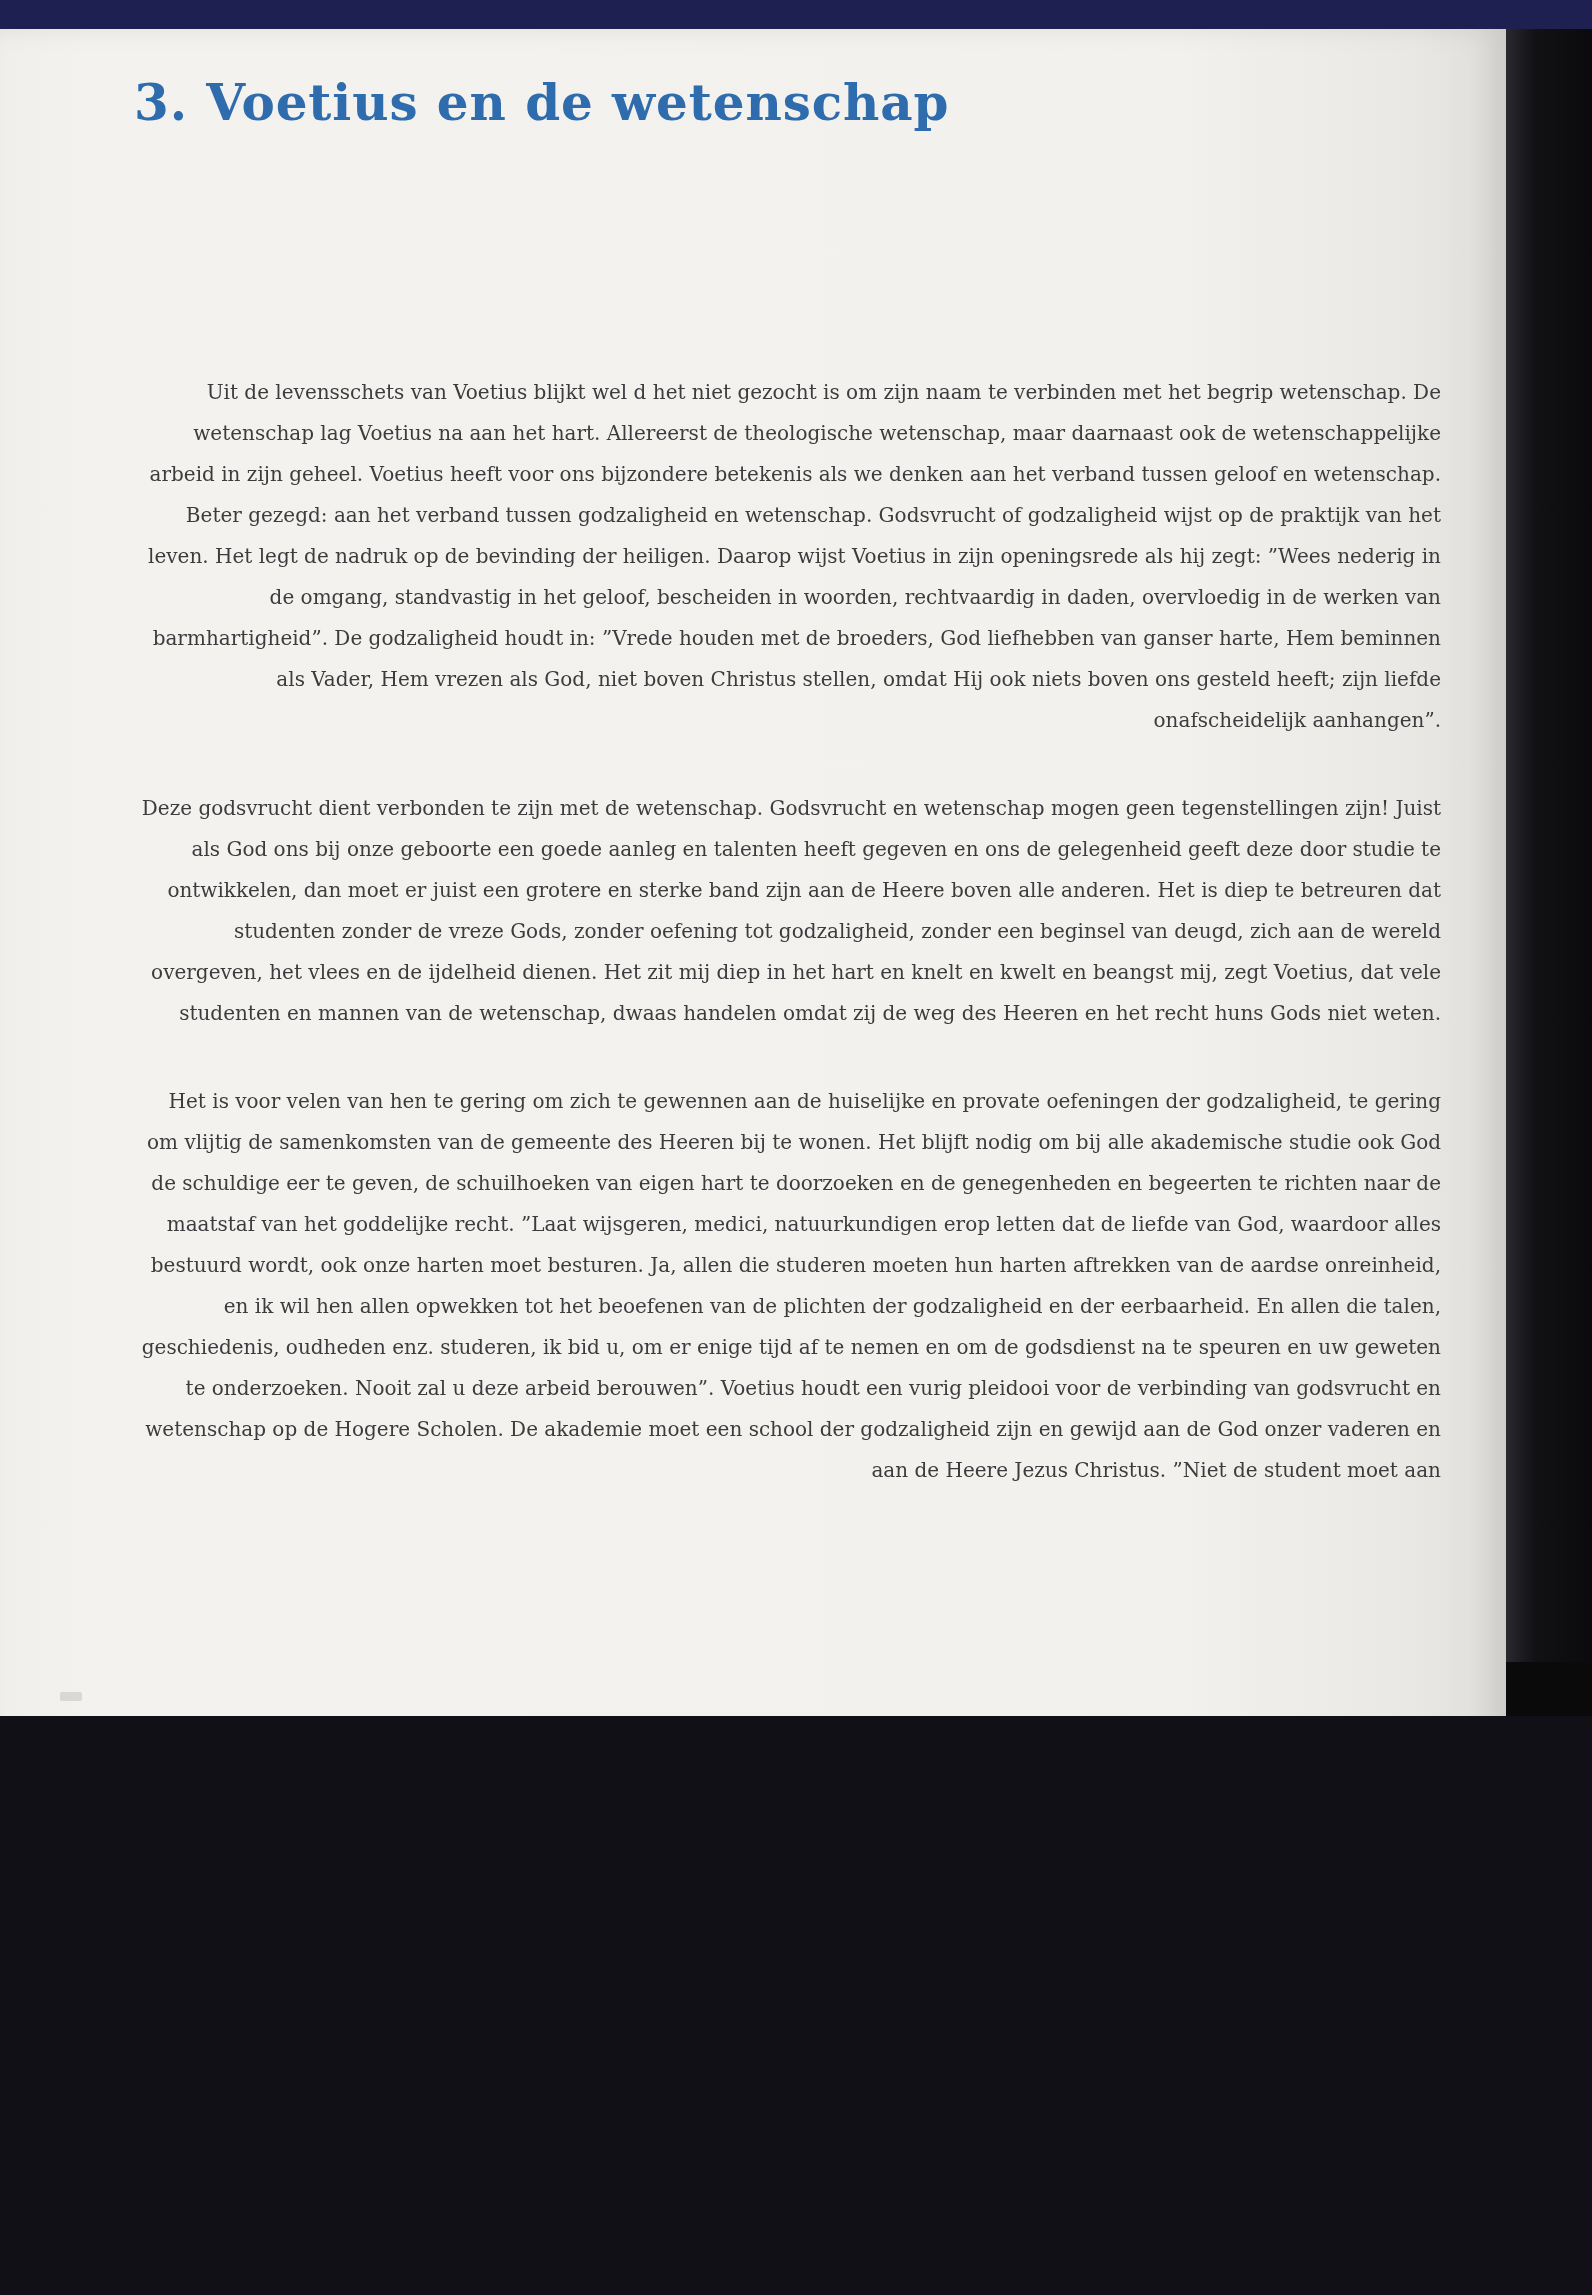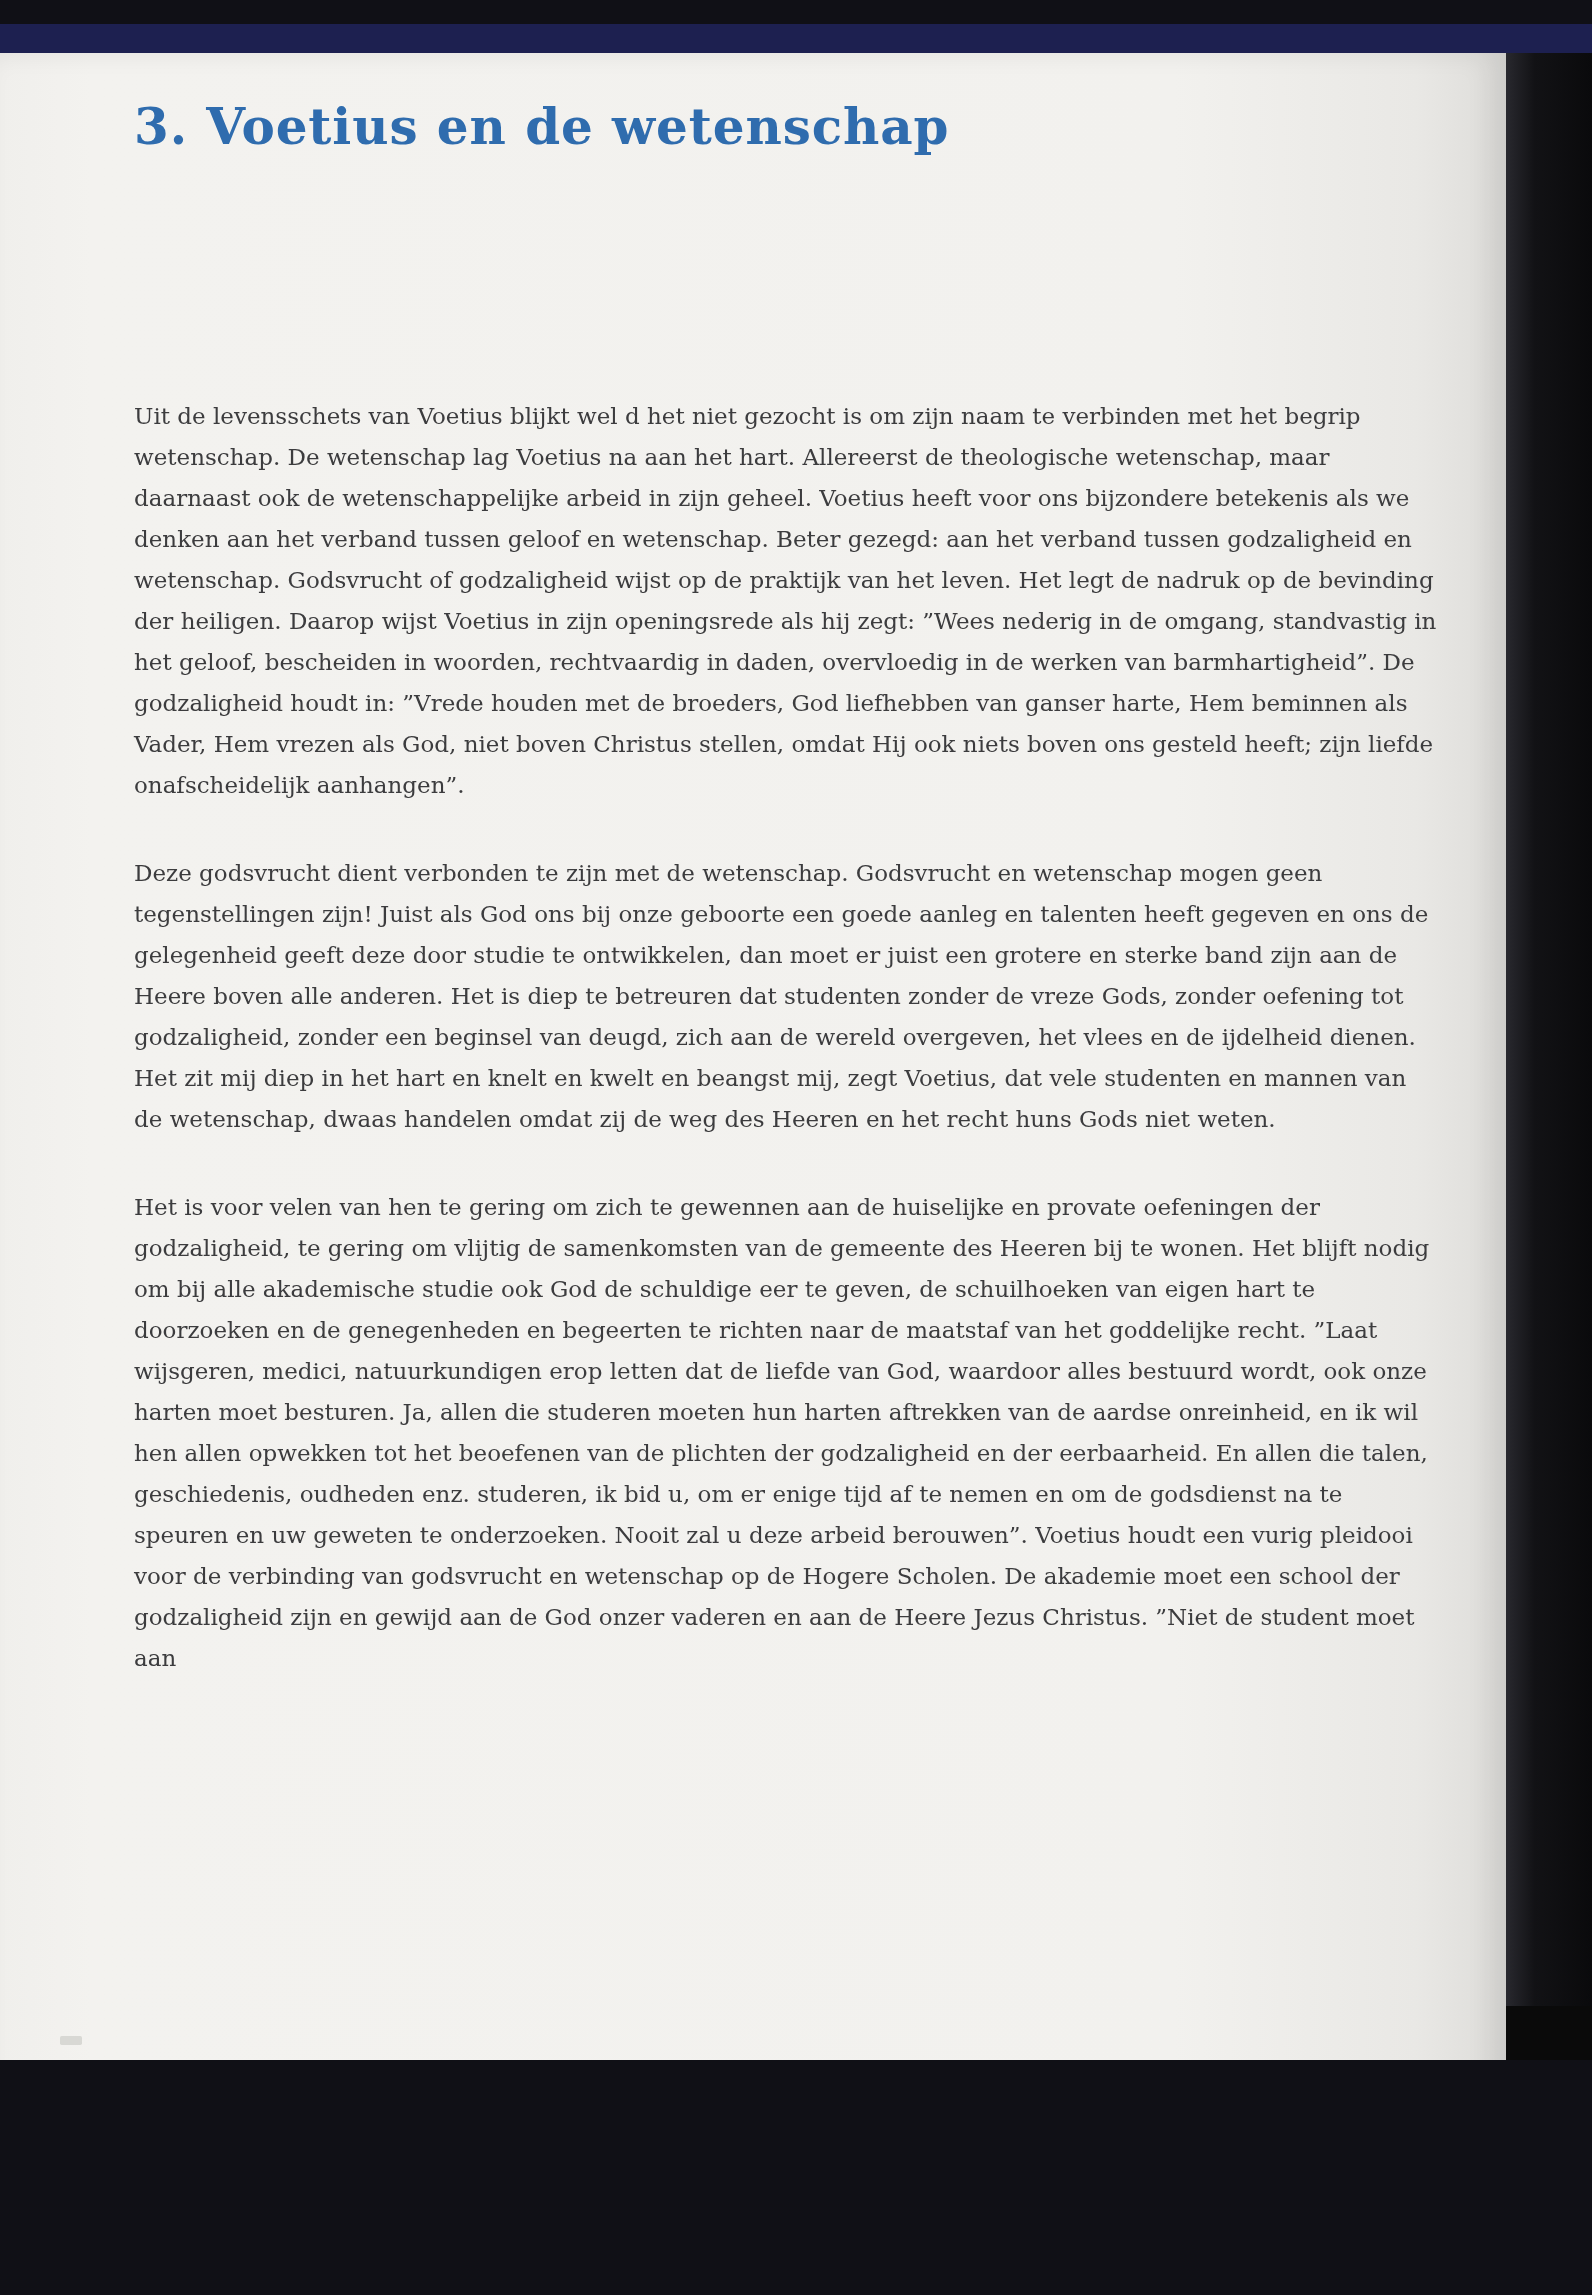--- a/index.html
+++ b/index.html
@@ -3,25 +3,24 @@
 <meta charset="utf-8">
 <style>
   html, body {
     margin: 0;
     padding: 0;
     background: #101016;
   }
   .scan {
     position: relative;
     width: 1592px;
-    height: 2036px;
+    height: 1716px;
     background: #101016;
     overflow: hidden;
     font-family: "DejaVu Serif", "Liberation Serif", serif;
-    margin-top: 24px;
   }
   .top-strip {
     position: absolute;
     top: 0; left: 0;
     width: 100%;
     height: 29px;
     background: var(--top_strip, #1d2050);
     z-index: 3;
   }
   .right-strip {
@@ -65,24 +64,24 @@
     font-size: 50px;
     line-height: 62px;
     font-weight: bold;
     letter-spacing: 0.9px;
     color: var(--title, #2f6cae);
     font-family: "DejaVu Serif", "Liberation Serif", serif;
   }
   .body-text {
     margin: 238px 0 0 134px;
     width: 1307px;
-    font-size: 23px;
+    font-size: 20px;
     line-height: 41px;
     color: var(--body_text, #3c3c3e);
-    text-align: left;
+    text-align: right;
   }
   .body-text p {
     margin: 0 0 47px 0;
   }
   .body-text .italic {
   }
   .page-number {
     position: absolute;
     right: 79px;
     bottom: 46px;

